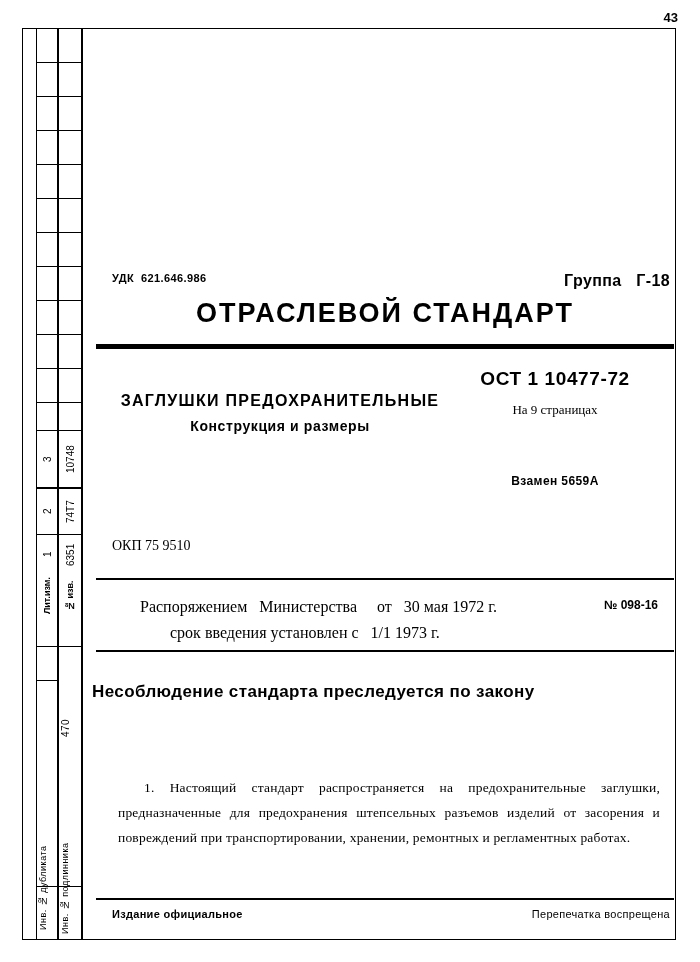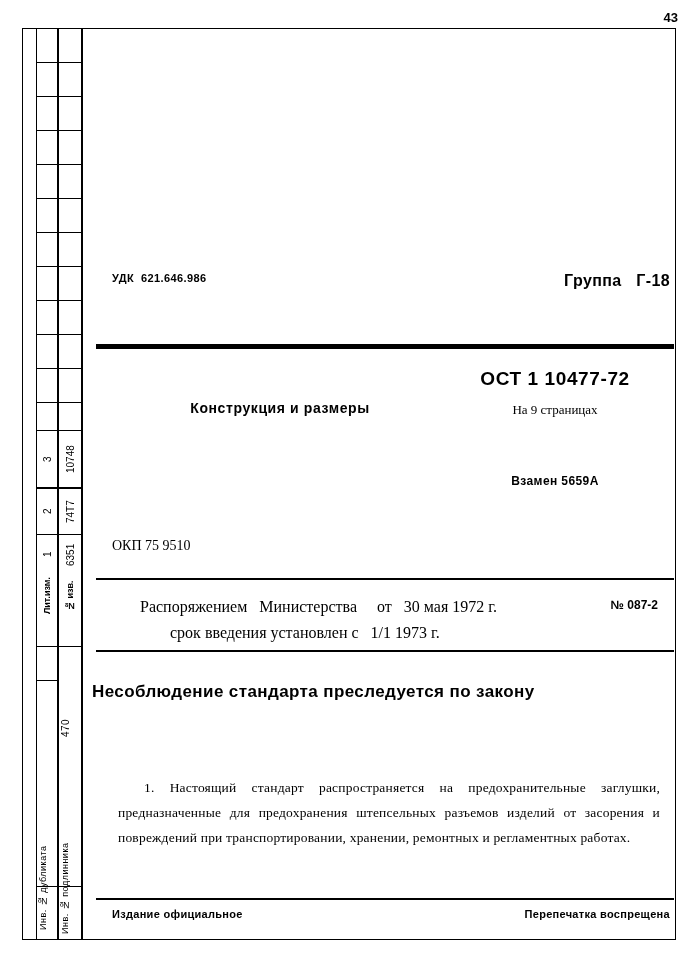--- a/index.html
+++ b/index.html
@@ -284,21 +284,21 @@
     left: 0; right: 0;
     text-align: center;
     font-family: "Liberation Serif", serif;
     font-size: 13px;
   }
   .footer .f-right {
     position: absolute;
     right: 4px;
     font-family: "Liberation Sans", sans-serif;
     font-size: 11px;
-    font-weight: bold;
+    font-weight: normal;
     letter-spacing: 0.3px;
   }
 
   
   .mini-table {
     position: absolute;
     left: 36px;
     top: 430px;
     width: 46px;
     height: 160px;
@@ -381,24 +381,26 @@
 
   <div class="udk">
     <span>УДК</span>
     &nbsp;<span>621.646.986</span>
   </div>
   <div class="group">
     <span>Группа</span>
     &nbsp;&nbsp;<span>Г-18</span>
   </div>
 
+  <div class="main-title">ОТРАСЛЕВОЙ СТАНДАРТ</div>
 
   <div class="rule thick rule1"></div>
 
   <div class="std-name">
+    <div class="l1">ЗАГЛУШКИ ПРЕДОХРАНИТЕЛЬНЫЕ</div>
     <div class="l2">Конструкция и размеры</div>
   </div>
 
   <div class="std-code">ОСТ 1 10477-72</div>
   <div class="pages-note">На 9 страницах</div>
   <div class="replaces">Взамен 5659А</div>
 
   <div class="okp">ОКП 75 9510</div>
 
   <div class="rule thin rule2"></div>
@@ -407,21 +409,21 @@
     <span class="lbl">Распоряжением</span>
     <span class="val">&nbsp;</span>
     <span class="val">Министерства</span>
     <span class="val">&nbsp;&nbsp;&nbsp;</span>
     <span class="lbl">от</span>
     <span class="val">&nbsp;</span>
     <span class="val">30 мая 1972 г.</span>
   </div>
   <div class="order-no">
     <span>№</span>
-    <span>087-2</span>
+    <span>098-16</span>
   </div>
 
   <div class="order-row2">
     <span class="lbl">срок введения установлен с</span>
     <span class="val">&nbsp;</span>
     <span class="val">1/1 1973 г.</span>
   </div>
 
   <div class="rule thin rule3"></div>
 

